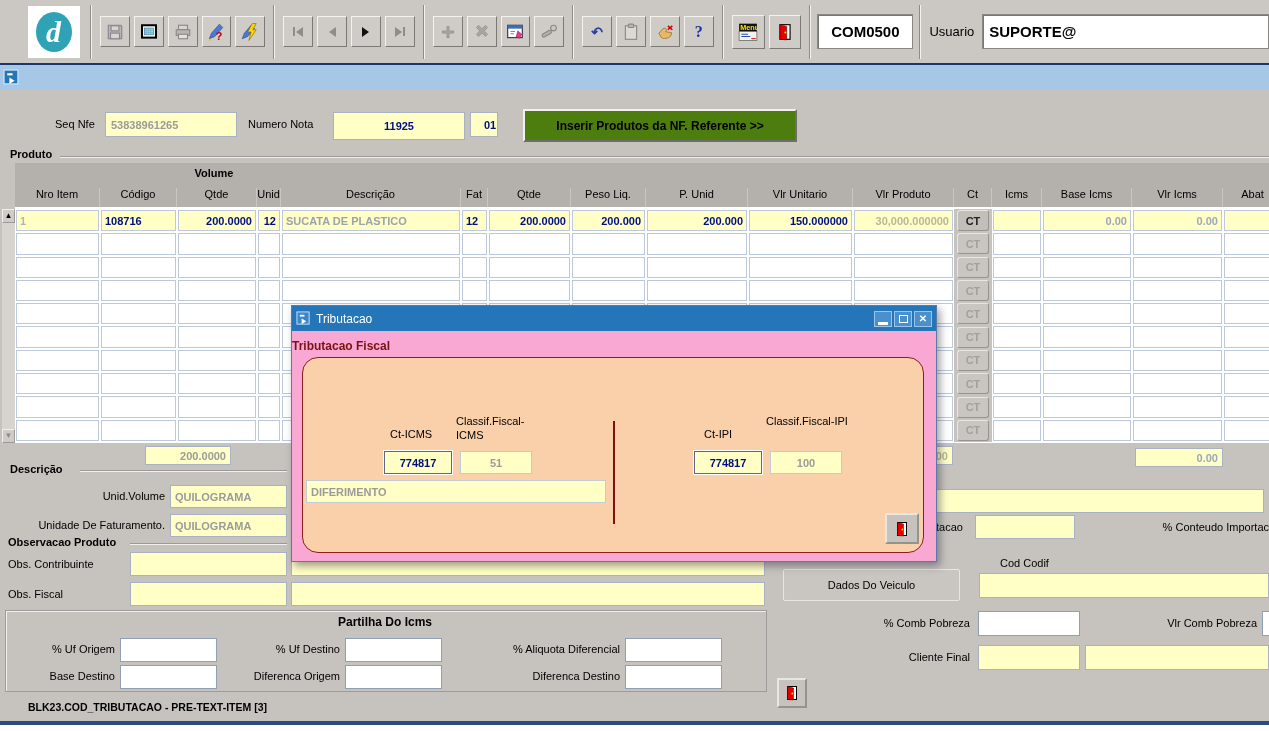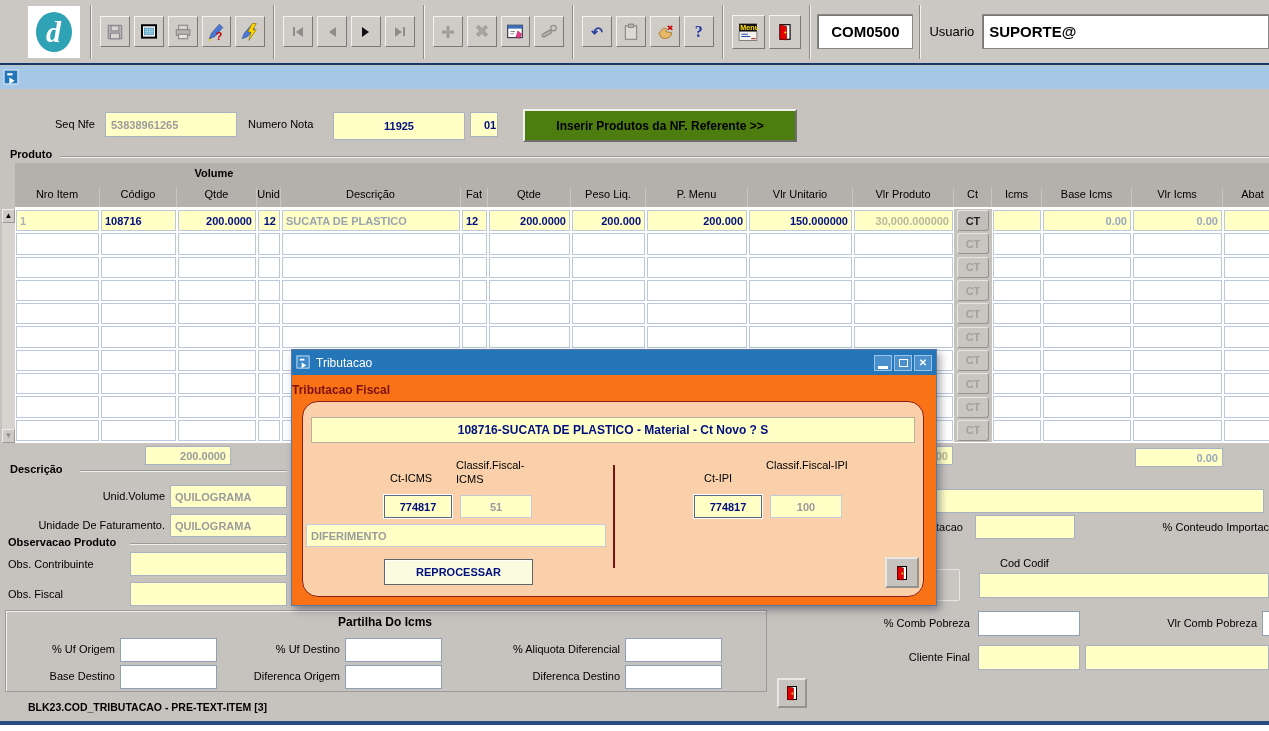--- a/index.html
+++ b/index.html
@@ -63,21 +63,21 @@
                 border:1px solid #9c9c9c;box-shadow:inset 1px 1px 0 #f2f0ec;}
   
   .push-btn{background:#4d7c0f;border-top:2px solid #f2f0ec;border-left:2px solid #f2f0ec;
             border-right:2px solid #6f6d6a;border-bottom:2px solid #6f6d6a;
             display:flex;align-items:center;justify-content:center;font-weight:bold;}
   .flat-btn{background:#c9c6c2;border:1px solid #e8e6e2;border-radius:2px;
             display:flex;align-items:center;justify-content:center;}
   .door-btn{background:#c6c3bf;border:2px outset #e8e6e2;display:flex;align-items:center;justify-content:center;}
   
   #dialog{position:absolute;left:291px;top:305px;width:644px;height:255px;z-index:50;
-          background:#f97316;border:1px solid #5a7aa0;box-shadow:3px 4px 8px rgba(40,40,60,.45);margin-top:44px;}
+          background:#f9a8d4;border:1px solid #5a7aa0;box-shadow:3px 4px 8px rgba(40,40,60,.45);}
   #dlg-titlebar{position:absolute;left:0;top:0;width:644px;height:25px;background:#2576b9;
                 display:flex;align-items:center;color:#fff;font-size:12px;}
   .dlg-winbtn{width:16px;height:14px;background:#4a90cc;border:1px solid #9cc4e8;margin-left:2px;
               display:flex;align-items:center;justify-content:center;color:#fff;font-weight:bold;font-size:10px;line-height:10px;}
   #dlg-heading{position:absolute;left:0;top:33px;width:644px;text-align:left;
                color:#7c1113;font-weight:bold;font-size:12px;}
   #peach{position:absolute;left:10px;top:51px;width:622px;height:196px;background:#f9d0a9;
          border:1px solid #8c1d1d;border-radius:16px;box-sizing:border-box;}
   #dlg-banner{position:absolute;left:19px;top:67px;width:604px;height:26px;background:#ffffc6;
               border:1px solid #b9b29a;display:flex;align-items:center;justify-content:center;
@@ -271,21 +271,21 @@
 
   <div id="tbl-header">
     <div class="hcell">Nro Item</div>
     <div class="hcell">Código</div>
     <div class="hcell">Qtde</div>
     <div class="hcell">Unid</div>
     <div class="hcell">Descrição</div>
     <div class="hcell">Fat</div>
     <div class="hcell">Qtde</div>
     <div class="hcell">Peso Liq.</div>
-    <div class="hcell">P. Menu</div>
+    <div class="hcell">P. Unid</div>
     <div class="hcell">Vlr Unitario</div>
     <div class="hcell">Vlr Produto</div>
     <div class="hcell">Ct</div>
     <div class="hcell">Icms</div>
     <div class="hcell">Base Icms</div>
     <div class="hcell">Vlr Icms</div>
     <div class="hcell">Abat</div>
   </div>
   <span class="abs grp-lbl" style="left:162px;top:167px;width:104px;text-align:center">Volume</span>
 
@@ -593,21 +593,20 @@
             <span style="margin-top:6px">▬</span>
           </div>
         <div class="dlg-winbtn">
             <span style="font-size:9px;border:1px solid #fff;width:7px;height:6px;display:block"></span>
           </div>
         <div class="dlg-winbtn">✕</div>
       </div>
     </div>
     <div id="dlg-heading">Tributacao Fiscal</div>
     <div id="peach"></div>
-    <div id="dlg-banner">108716-SUCATA DE PLASTICO - Material - Ct Novo ? S</div>
 
     <span class="abs lbl" style="left:98px;top:122px">Ct-ICMS</span>
     <span class="abs lbl" style="left:164px;top:108px;width:82px;white-space:normal;line-height:14px">Classif.Fiscal-ICMS</span>
     <div class="abs dlg-field" style="left:92px;top:145px;width:68px;height:23px;justify-content:center;border:1px solid #5a6a86;box-shadow:0 0 0 1px #fff">
         <span class="navyb">774817</span>
       </div>
     <div class="abs dlg-field" style="left:168px;top:145px;width:72px;height:23px;justify-content:center;border:1px solid #c2cbd8">
         <span class="grayv">51</span>
       </div>
     <div class="abs dlg-field" style="left:14px;top:174px;width:300px;height:23px;padding-left:4px;border:1px solid #c2cbd8">
@@ -618,23 +617,20 @@
 
     <span class="abs lbl" style="left:412px;top:122px">Ct-IPI</span>
     <span class="abs lbl" style="left:474px;top:108px;width:82px;white-space:normal;line-height:14px">Classif.Fiscal-IPI</span>
     <div class="abs dlg-field" style="left:402px;top:145px;width:68px;height:23px;justify-content:center;border:1px solid #5a6a86;box-shadow:0 0 0 1px #fff">
         <span class="navyb">774817</span>
       </div>
     <div class="abs dlg-field" style="left:478px;top:145px;width:72px;height:23px;justify-content:center;border:1px solid #c2cbd8">
         <span class="grayv">100</span>
       </div>
 
-    <div class="abs push-btn" style="left:92px;top:209px;width:147px;height:24px;background:#fbfbdf;border:1px solid #60666e;box-shadow:1px 1px 0 #fff inset">
-        <span class="navyb">REPROCESSAR</span>
-      </div>
     <div class="abs door-btn" style="left:593px;top:207px;width:30px;height:27px">
       <svg width="16" height="16" viewBox="0 0 16 16">
           <rect x="3.5" y="1.5" width="9" height="13" fill="#fff" stroke="#000"></rect>
           <polygon points="3.5,1.5 9.5,3 9.5,15 3.5,14.5" fill="#e00000" stroke="#600" stroke-width="0.5"></polygon>
           <circle cx="8.3" cy="8.5" r="0.9" fill="#ffe000"></circle>
         </svg>
     </div>
   </div>
 
 </div>

